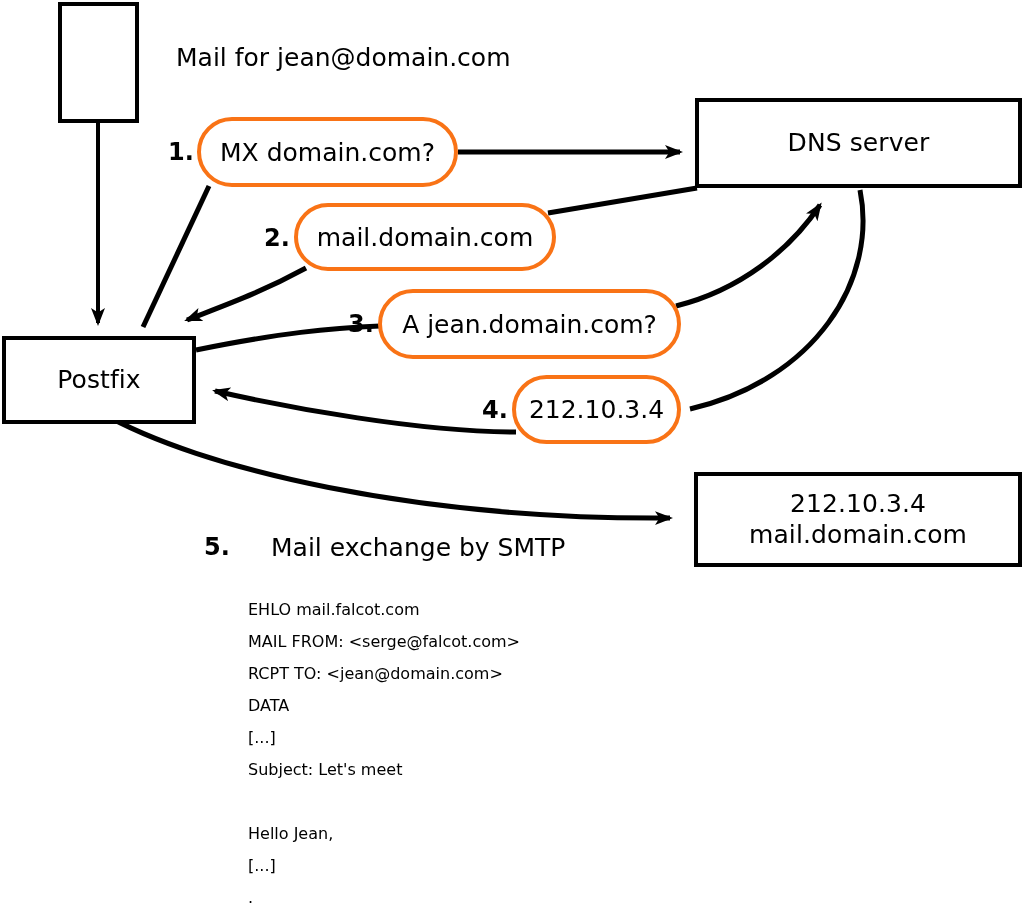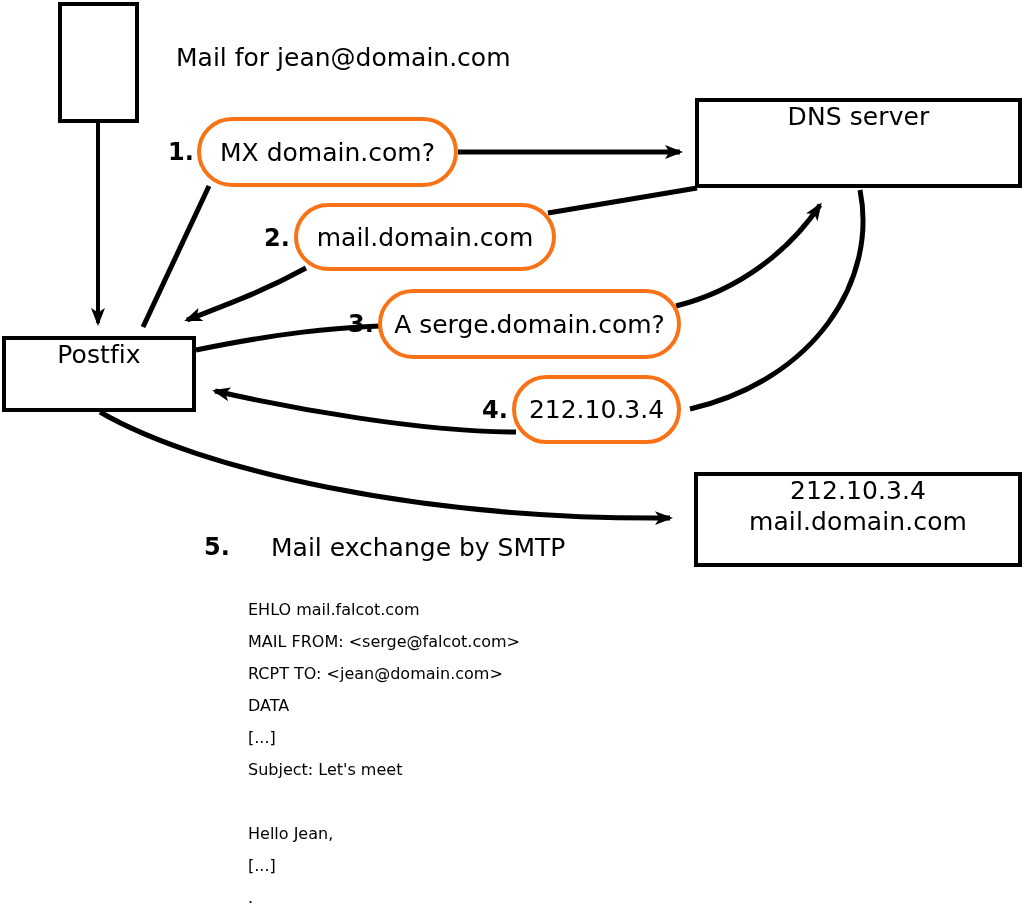--- a/index.html
+++ b/index.html
@@ -26,33 +26,34 @@
     height: 919px;
   }
 
   
   .node-box {
     position: absolute;
     box-sizing: border-box;
     background: #ffffff;
     border: 4px solid #000000;
     display: flex;
+    align-items: center;
     justify-content: center;
     text-align: center;
     z-index: 3;
   }
   .node-label {
     font-size: 25px;
     line-height: 1.22;
     letter-spacing: 0.1px;
     white-space: pre-line;
   }
 
   #node-client  { left: 58px;  top: 2px;   width: 81px;  height: 121px; }
-  #node-postfix { left: 2px;   top: 336px; width: 194px; height: 76px; }
+  #node-postfix { left: 2px;   top: 336px; width: 194px; height: 88px; }
   #node-dns     { left: 695px; top: 98px;  width: 327px; height: 90px; }
   #node-mailsrv { left: 694px; top: 472px; width: 328px; height: 95px; }
 
   
   .pill {
     position: absolute;
     box-sizing: border-box;
     background: #ffffff;
     border: 4px solid #f97316;
     border-radius: 999px;
@@ -172,21 +173,21 @@
 
   <div class="pill" id="pill-1">
     <span class="pill-label">MX domain.com?</span>
   </div>
 
   <div class="pill" id="pill-2">
     <span class="pill-label">mail.domain.com</span>
   </div>
 
   <div class="pill" id="pill-3">
-    <span class="pill-label">A serge.domain.com?</span>
+    <span class="pill-label">A jean.domain.com?</span>
   </div>
 
   <div class="pill" id="pill-4">
     <span class="pill-label">212.10.3.4</span>
   </div>
 
   <span class="step-num" id="step-1">1.</span>
   <span class="step-num" id="step-2">2.</span>
   <span class="step-num" id="step-3">3.</span>
   <span class="step-num" id="step-4">4.</span>

